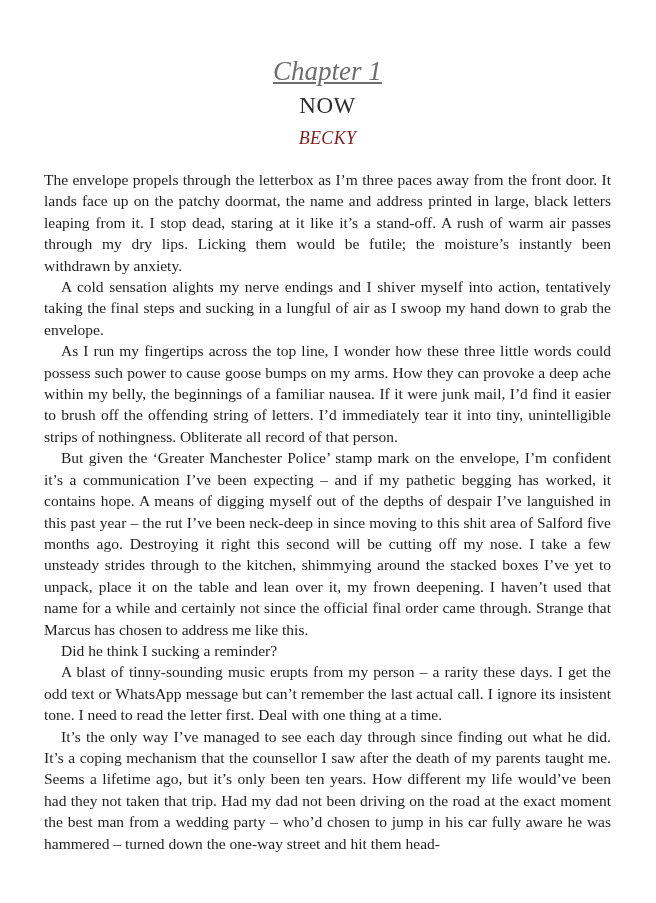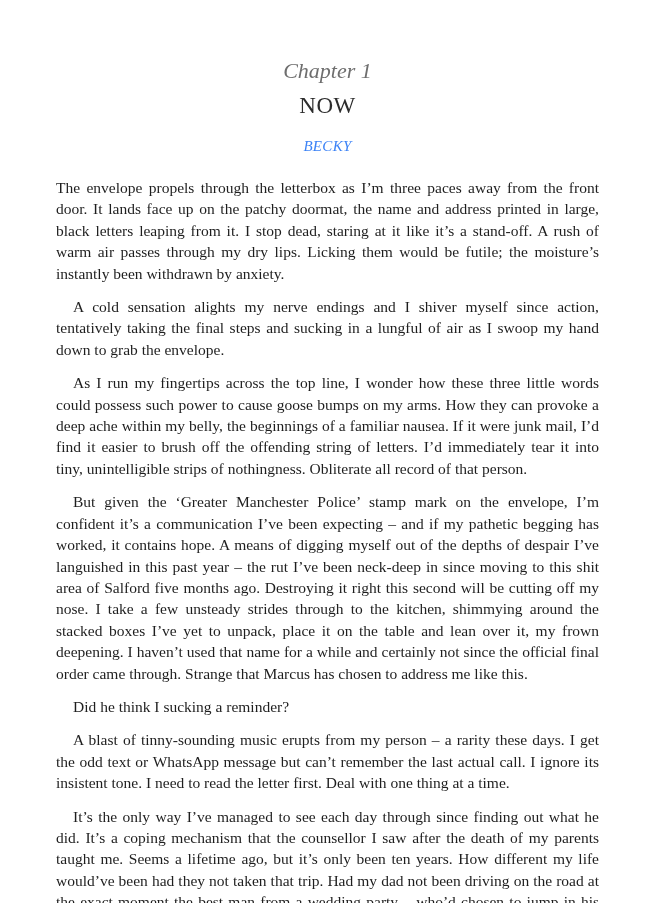--- a/index.html
+++ b/index.html
@@ -12,68 +12,69 @@
     width: 656px;
     height: 903px;
     background: #ffffff;
     box-sizing: border-box;
     padding: 56px 45px 0 44px;
     font-family: "Liberation Serif", "DejaVu Serif", serif;
     overflow: hidden;
   }
   .chapter-heading {
     margin: 0 0 6px 0;
-    font-size: 22px;
+    font-size: 27px;
     line-height: 30px;
     font-weight: normal;
     font-style: italic;
     text-align: center;
     color: #6e6e6e;
+    text-decoration: underline;
   }
   .section-heading {
-    margin: 0 0 14px 0;
+    margin: 0 0 6px 0;
     font-size: 23px;
     line-height: 28px;
     font-weight: normal;
     letter-spacing: 0.5px;
     text-align: center;
     color: #2d2d2d;
   }
   .pov-heading {
     margin: 0 0 19px 0;
-    font-size: 15px;
+    font-size: 18px;
     line-height: 24px;
     font-weight: normal;
     font-style: italic;
     letter-spacing: 0.3px;
     text-align: center;
-    color: #3b82f6;
+    color: #7f1d1d;
   }
   .body-text p {
-    margin: 12px;
+    margin: 0;
     font-size: 15.5px;
     line-height: 21.4px;
     color: #1e1e1e;
     text-align: justify;
     text-indent: 17px;
   }
   .body-text p.no-indent {
     text-indent: 0;
   }
 </style>
 </head>
 <body>
 
 <div class="page">
   <h1 class="chapter-heading">Chapter 1</h1>
   <h2 class="section-heading">NOW</h2>
   <h3 class="pov-heading">BECKY</h3>
 
   <div class="body-text">
     <p class="no-indent">The envelope propels through the letterbox as I’m three paces away from the front door. It lands face up on the patchy doormat, the name and address printed in large, black letters leaping from it. I stop dead, staring at it like it’s a stand-off. A rush of warm air passes through my dry lips. Licking them would be futile; the moisture’s instantly been withdrawn by anxiety.</p>
-    <p>A cold sensation alights my nerve endings and I shiver myself since action, tentatively taking the final steps and sucking in a lungful of air as I swoop my hand down to grab the envelope.</p>
+    <p>A cold sensation alights my nerve endings and I shiver myself into action, tentatively taking the final steps and sucking in a lungful of air as I swoop my hand down to grab the envelope.</p>
     <p>As I run my fingertips across the top line, I wonder how these three little words could possess such power to cause goose bumps on my arms. How they can provoke a deep ache within my belly, the beginnings of a familiar nausea. If it were junk mail, I’d find it easier to brush off the offending string of letters. I’d immediately tear it into tiny, unintelligible strips of nothingness. Obliterate all record of that person.</p>
     <p>But given the ‘Greater Manchester Police’ stamp mark on the envelope, I’m confident it’s a communication I’ve been expecting – and if my pathetic begging has worked, it contains hope. A means of digging myself out of the depths of despair I’ve languished in this past year – the rut I’ve been neck-deep in since moving to this shit area of Salford five months ago. Destroying it right this second will be cutting off my nose. I take a few unsteady strides through to the kitchen, shimmying around the stacked boxes I’ve yet to unpack, place it on the table and lean over it, my frown deepening. I haven’t used that name for a while and certainly not since the official final order came through. Strange that Marcus has chosen to address me like this.</p>
     <p>Did he think I sucking a reminder?</p>
     <p>A blast of tinny-sounding music erupts from my person – a rarity these days. I get the odd text or WhatsApp message but can’t remember the last actual call. I ignore its insistent tone. I need to read the letter first. Deal with one thing at a time.</p>
     <p>It’s the only way I’ve managed to see each day through since finding out what he did. It’s a coping mechanism that the counsellor I saw after the death of my parents taught me. Seems a lifetime ago, but it’s only been ten years. How different my life would’ve been had they not taken that trip. Had my dad not been driving on the road at the exact moment the best man from a wedding party – who’d chosen to jump in his car fully aware he was hammered – turned down the one-way street and hit them head-</p>
   </div>
 </div>
 
 </body></html>

